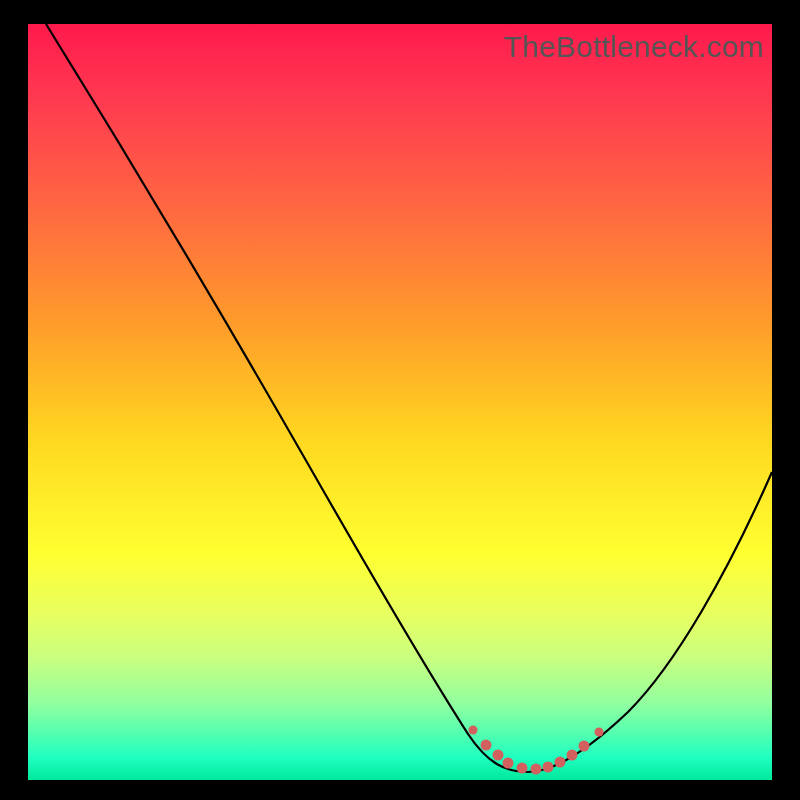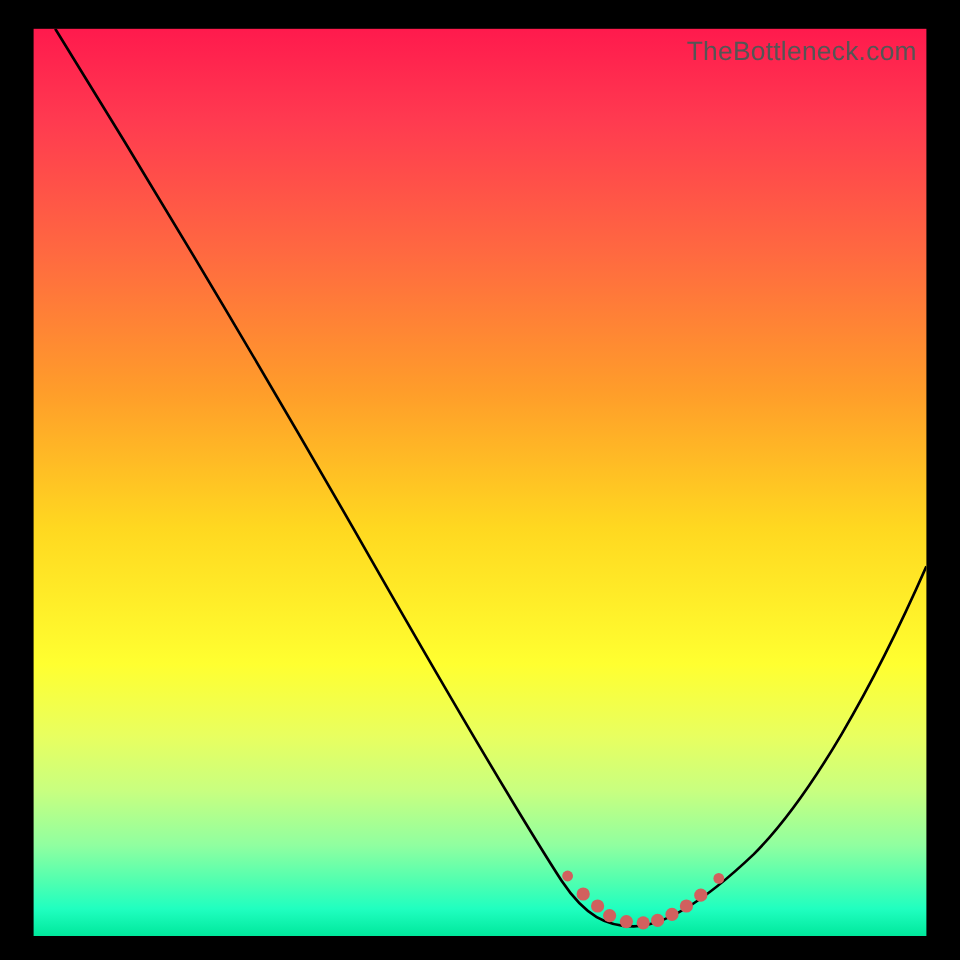--- a/index.html
+++ b/index.html
@@ -29,21 +29,21 @@
       #90ffa0 90%,
       #50ffb0 94%,
       #20ffc0 97%,
       #00e89c 100%);
   }
   .watermark {
     position: absolute;
     top: 6px;
     right: 8px;
     color: #555;
-    font-size: 22px;
+    font-size: 30px;
     font-weight: 500;
     letter-spacing: 0.2px;
   }
   svg.curve {
     position: absolute;
     left: 0;
     top: 0;
     width: 744px;
     height: 756px;
   }

